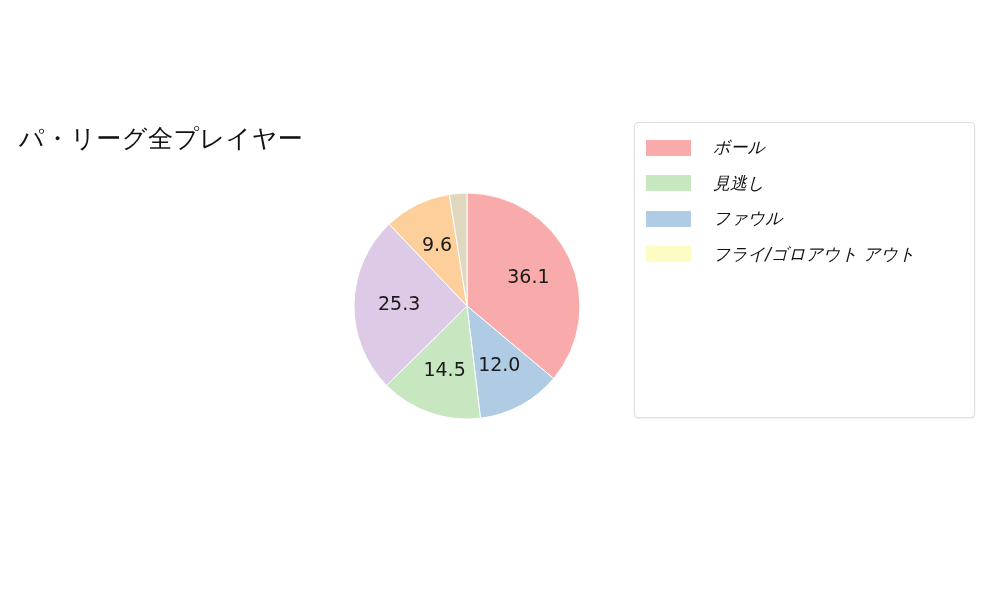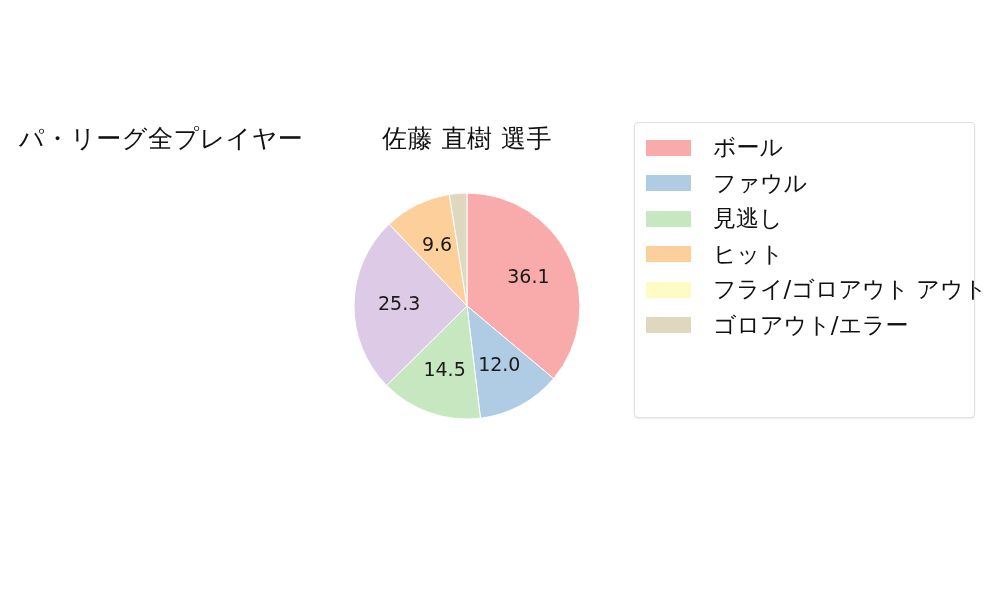--- a/index.html
+++ b/index.html
@@ -84,37 +84,37 @@
     height: 35.5px;
     padding-left: 11px;
   }
   .legend-swatch {
     width: 45px;
     height: 16px;
     flex: 0 0 45px;
   }
   .legend-label {
     margin-left: 22px;
-    font-size: 23px;
+    font-size: 17px;
     color: #111111;
     white-space: nowrap;
     line-height: 1;
+    font-style: italic;
   }
 </style>
 </head>
 <body>
 
 <div id="root">
 
   <div class="pie-panel" id="panel-0" style="left:0px;width:322px;">
     <div class="pie-title">パ・リーグ全プレイヤー</div>
   </div>
 
   <div class="pie-panel" id="panel-1" style="left:322px;width:290px;">
-    <div class="pie-title">佐藤 直樹 選手</div>
     <div class="pie-wrap">
       <svg id="svg-1" viewBox="0 0 226 226">
           <path d="M 113 113 L 113 0 A 113 113 0 0 1 199.61370976945653 185.57454980895403 Z" fill="#f9aaaa" stroke="#ffffff" stroke-width="1"></path>
           <path d="M 113 113 L 199.61370976945653 185.57454980895403 A 113 113 0 0 1 126.4579790907203 225.19573431638895 Z" fill="#b0cce4" stroke="#ffffff" stroke-width="1"></path>
           <path d="M 113 113 L 126.4579790907203 225.19573431638895 A 113 113 0 0 1 32.59646847535079 192.39944658727 Z" fill="#c7e7c0" stroke="#ffffff" stroke-width="1"></path>
           <path d="M 113 113 L 32.59646847535079 192.39944658727 A 113 113 0 0 1 35.1301396522296 31.114196288863766 Z" fill="#ddcae6" stroke="#ffffff" stroke-width="1"></path>
           <path d="M 113 113 L 35.1301396522296 31.114196288863766 A 113 113 0 0 1 95.32290545045389 1.3912175127494493 Z" fill="#fdcf9a" stroke="#ffffff" stroke-width="1"></path>
           <path d="M 113 113 L 95.32290545045389 1.3912175127494493 A 113 113 0 0 1 112.99999999999999 0 Z" fill="#e0d7bf" stroke="#ffffff" stroke-width="1"></path>
           <text class="slice-label" x="174.4" y="84.3">36.1</text>
           <text class="slice-label" x="145.3" y="172.6">12.0</text>
@@ -125,35 +125,27 @@
     </div>
   </div>
 
   <div id="legend">
     <div class="legend-list" id="legend-list">
         <div class="legend-row">
           <span class="legend-swatch" style="background: rgb(249, 170, 170);"></span>
           <span class="legend-label">ボール</span>
         </div>
         <div class="legend-row">
+          <span class="legend-swatch" style="background: rgb(199, 231, 192);"></span>
+          <span class="legend-label">見逃し</span>
+        </div>
+        <div class="legend-row">
           <span class="legend-swatch" style="background: rgb(176, 204, 228);"></span>
           <span class="legend-label">ファウル</span>
         </div>
         <div class="legend-row">
-          <span class="legend-swatch" style="background: rgb(199, 231, 192);"></span>
-          <span class="legend-label">見逃し</span>
-        </div>
-        <div class="legend-row">
-          <span class="legend-swatch" style="background: rgb(253, 207, 154);"></span>
-          <span class="legend-label">ヒット</span>
-        </div>
-        <div class="legend-row">
           <span class="legend-swatch" style="background: rgb(253, 252, 196);"></span>
           <span class="legend-label">フライ/ゴロアウト アウト</span>
-        </div>
-        <div class="legend-row">
-          <span class="legend-swatch" style="background: rgb(224, 215, 191);"></span>
-          <span class="legend-label">ゴロアウト/エラー</span>
         </div>
       </div>
   </div>
 
 </div>
 
 </body></html>

